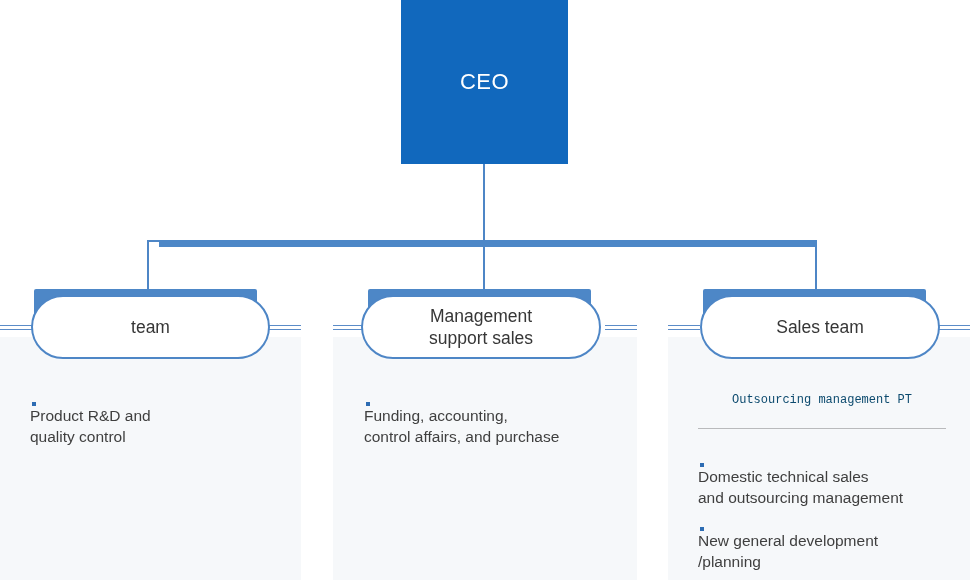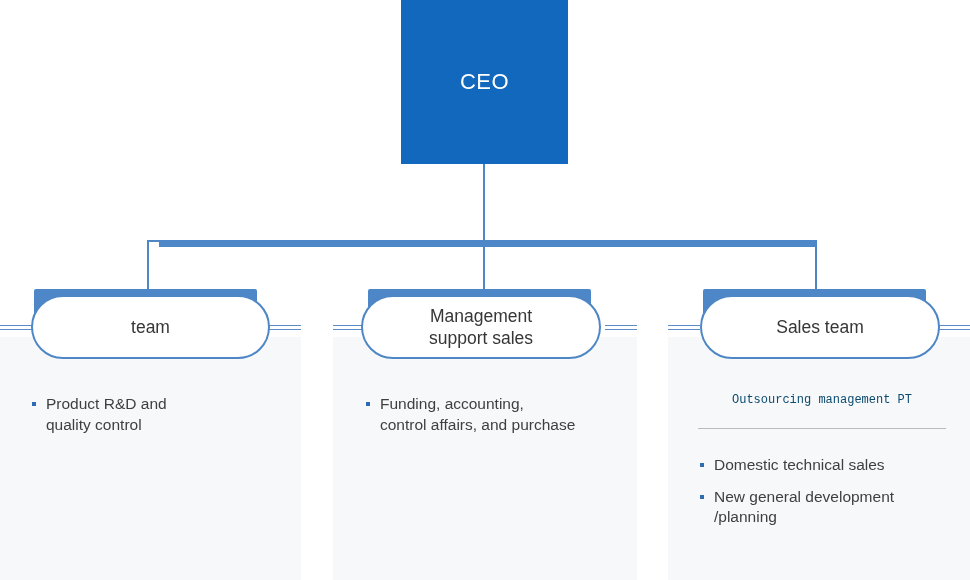--- a/index.html
+++ b/index.html
@@ -50,21 +50,21 @@
   }
   .pl1{left:31px;width:239px;} .pl2{left:361px;width:240px;} .pl3{left:700px;width:240px;}
   .pill span{display:block;}
 
   
   .content{z-index:5;color:#3f3f3f;font-size:15.5px;line-height:20.5px;}
   .c1{left:30px;top:394px;width:265px;}
   .c2{left:364px;top:394px;width:275px;}
   .c3{left:698px;top:390px;width:248px;}
 
-  .bullet-item{display:flex;align-items:flex-start;margin-bottom:11px;}
+  .bullet-item{display:flex;align-items:flex-start;margin-bottom:11px;flex-direction:column;}
   .sq{flex:0 0 auto;width:4px;height:4px;background:#2d6cb3;margin:8px 10px 0 2px;}
   .blines span{display:block;}
 
   .pt-heading{color:#0c4a6e;font-size:12px;line-height:20px;text-align:center;font-family:Liberation Mono, monospace;}
   .divider{height:1px;background:#b9babc;margin:18px 0 26px 0;}
 </style>
 </head>
 <body>
 
 <div class="canvas">
@@ -126,20 +126,21 @@
     </div>
   </div>
 
   <div class="abs content c3">
     <div class="pt-heading">Outsourcing management PT</div>
     <div class="divider"></div>
     <div class="bullet-item">
       <span class="sq"></span>
       <span class="blines">
         <span>Domestic technical sales</span>
+        <span>and outsourcing management</span>
       </span>
     </div>
     <div class="bullet-item">
       <span class="sq"></span>
       <span class="blines">
         <span>New general development</span>
         <span>/planning</span>
       </span>
     </div>
   </div>

